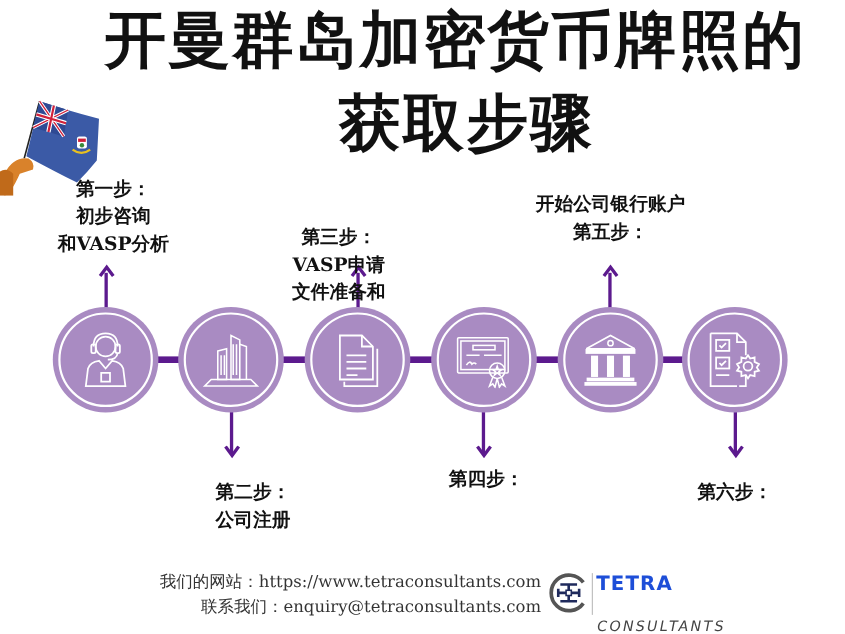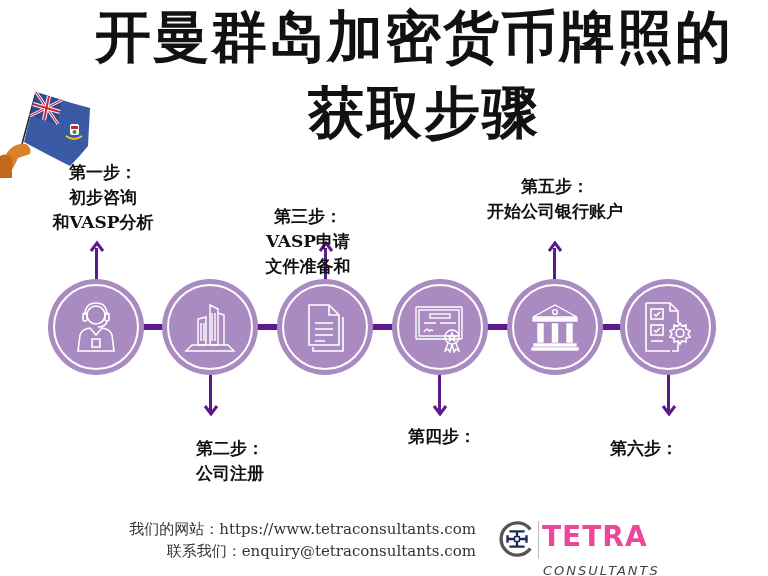--- a/index.html
+++ b/index.html
@@ -8,23 +8,23 @@
   .title.l1 { top: 4px; left: 30px; }
   .title.l2 { top: 80px; left: 40px; }
   .flag { position: absolute; left: 0; top: 86px; width: 100px; height: 92px; }
   .label { position: absolute; text-align: center; font-weight: bold; font-size: 17px; line-height: 25px; color: #111; white-space: nowrap; transform: translateX(-50%); }
   .circle { position: absolute; width: 92px; height: 92px; border-radius: 50%; background: #a98bc2; box-shadow: 0 0 0 2px #a98bc2; transform: translate(-50%, -50%); }
   .circle::before { content: ""; position: absolute; inset: 3px; border: 2px solid #ffffff; border-radius: 50%; }
   .circle svg { position: absolute; left: 20px; top: 20px; width: 52px; height: 52px; }
   .hline { position: absolute; height: 6px; background: #5c1a8e; top: 324px; }
   .vline { position: absolute; width: 3px; background: #5c1a8e; }
   .arrow-up, .arrow-down { position: absolute; width: 16px; height: 12px; transform: translateX(-50%); }
-  .footer-text { position: absolute; right: 292px; font-size: 15px; line-height: 21px; color: #333; text-align: center; font-family: "DejaVu Serif", "Liberation Serif", serif; white-space: nowrap; }
+  .footer-text { position: absolute; right: 276px; font-size: 15px; line-height: 21px; color: #333; text-align: center; font-family: "DejaVu Serif", "Liberation Serif", serif; white-space: nowrap; }
   .logo { position: absolute; left: 498px; top: 518px; width: 130px; height: 44px; }
-  .logo-text { position: absolute; left: 44px; top: 2px; font-family: "DejaVu Sans", "Liberation Sans", sans-serif; font-weight: bold; font-size: 28px; color: #ec4899; letter-spacing: 1px; }
+  .logo-text { position: absolute; left: 44px; top: 2px; font-family: "DejaVu Sans", "Liberation Sans", sans-serif; font-weight: bold; font-size: 18px; color: #1d4ed8; letter-spacing: 1px; }
   .logo-sub { position: absolute; left: 45px; top: 45px; font-family: "DejaVu Sans", "Liberation Sans", sans-serif; font-size: 13px; color: #444; letter-spacing: 2px; font-style: italic; }
   .logo-div { position: absolute; left: 40px; top: 3px; width: 1px; height: 38px; background: #bbb; }
 </style>
 </head>
 <body>
 
 <div class="title l1">开曼群岛加密货币牌照的</div>
 <div class="title l2">获取步骤</div>
 
 <svg class="flag" viewBox="0 0 100 92">
@@ -153,24 +153,24 @@
 </div>
 <div class="label" style="left:308px; top:160px;margin-top:44px;">
   <div>第三步：</div>
   <div>VASP申请</div>
   <div>文件准备和</div>
 </div>
 <div class="label" style="left:442px; top:424px;">
   <div>第四步：</div>
 </div>
 <div class="label" style="left:555px; top:174px;">
+  <div>开始公司银行账户</div>
   <div>第五步：</div>
-  <div>开始公司银行账户</div>
 </div>
-<div class="label" style="left:644px; top:436px;">
+<div class="label" style="left:668px; top:436px;">
   <div>第六步：</div>
 </div>
 
 <div class="footer-text" style="top:519px;">我们的网站：https://www.tetraconsultants.com</div>
 <div class="footer-text" style="top:541px;">联系我们：enquiry@tetraconsultants.com</div>
 
 <div class="logo">
   <svg viewBox="0 0 40 40" style="position:absolute; left:0; top:2px; width:38px; height:38px;">
     <path d="M34 10 A17 17 0 1 0 34 30" stroke="#555" stroke-width="3.5" fill="none"></path>
     <path d="M12 12 H28 M20 12 V28 M12 28 H28 M10 20 H30 M10 16 V24 M30 16 V24" stroke="#1f2a5c" stroke-width="2.5" fill="none"></path>

